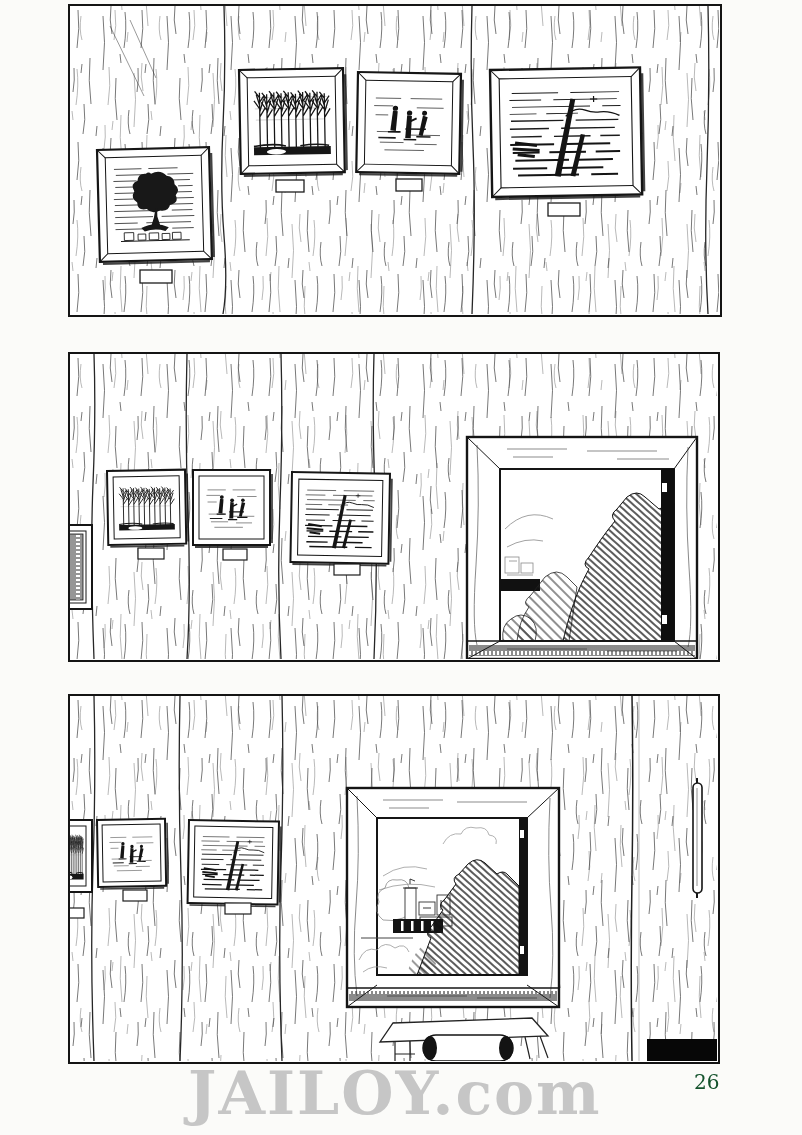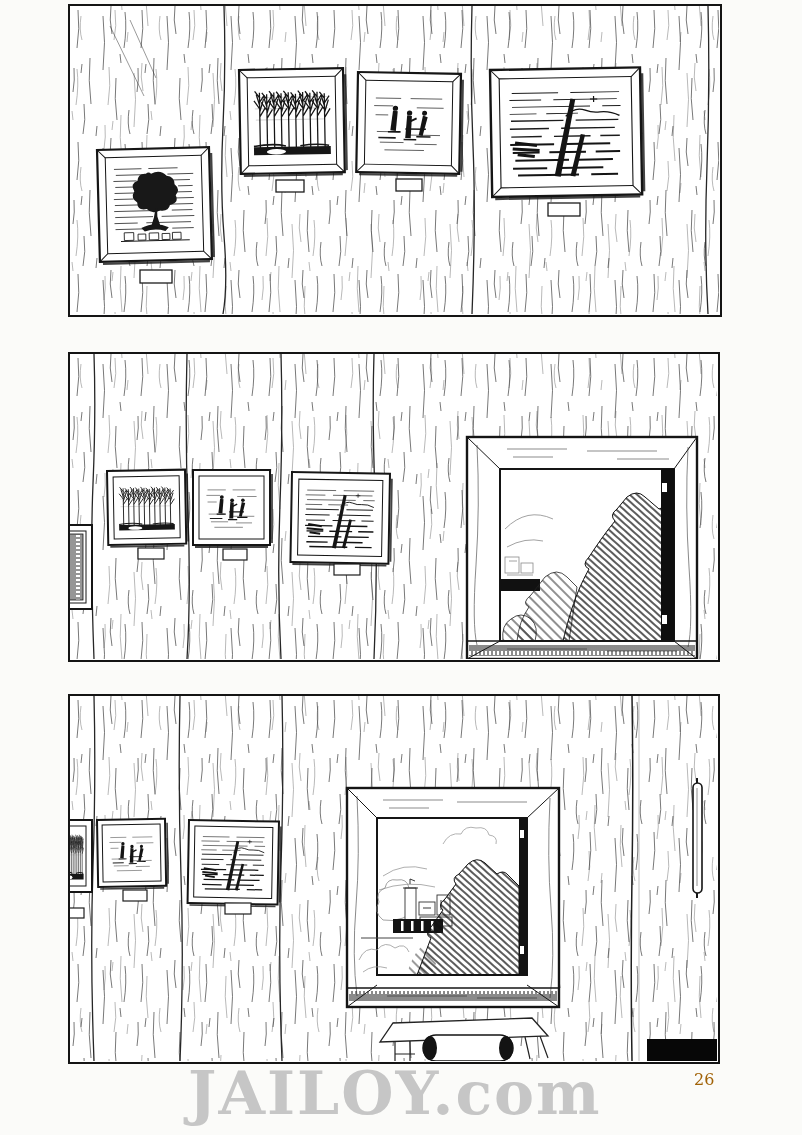--- a/index.html
+++ b/index.html
@@ -5,21 +5,21 @@
   html,body{margin:0;padding:0;background:#e8e8e6;}
   .page{position:relative;width:802px;height:1135px;background:#fbfbf9;overflow:hidden;
         font-family:"DejaVu Serif","Liberation Serif",serif;}
   .panel{position:absolute;background:#fff;border:2.5px solid #141414;box-sizing:border-box;}
   #panel1{left:68px;top:4px;width:654px;height:313px;}
   #panel2{left:68px;top:352px;width:652px;height:310px;}
   #panel3{left:68px;top:694px;width:652px;height:370px;}
   .panel svg{display:block;}
   .watermark{position:absolute;left:188px;top:1058px;font-weight:bold;font-size:60px;
              letter-spacing:2px;color:#c6c6c6;user-select:none;}
-  .pagenum{position:absolute;left:694px;top:1070px;font-size:16px;color:#a16207;}
+  .pagenum{position:absolute;left:694px;top:1070px;font-size:20px;color:#14532d;}
   svg *{vector-effect:none;}
 </style>
 </head>
 <body>
 
 <svg width="0" height="0" style="position:absolute" aria-hidden="true">
   <defs>
     <g id="grainPaths" fill="none" stroke="#3d3d3d" stroke-width="0.7">
       <path d="M8,4q2,18 -1,38"></path>
         <path d="M20,52q-2,22 1,46"></path>

